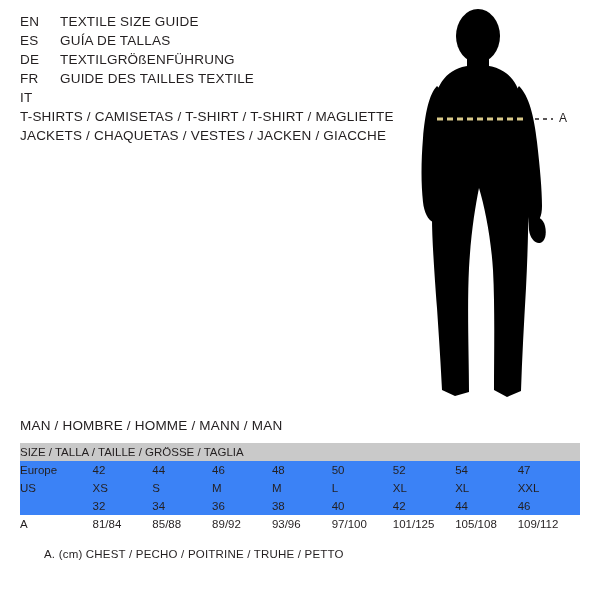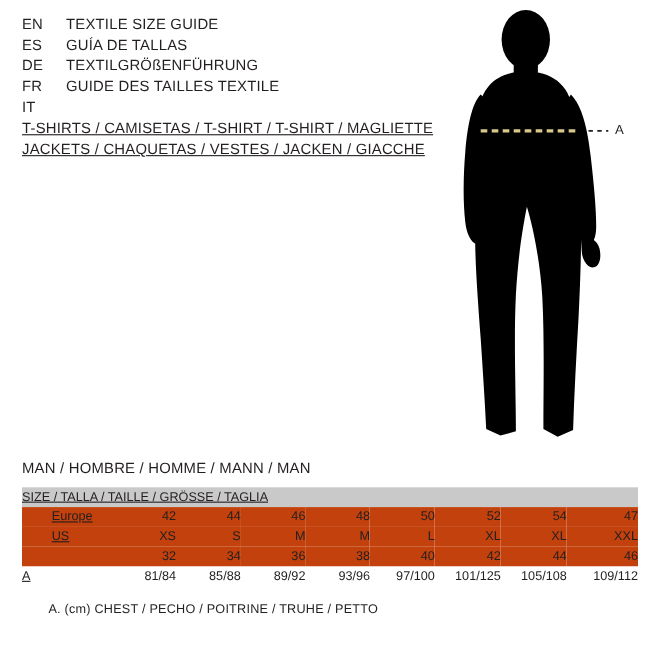--- a/index.html
+++ b/index.html
@@ -43,21 +43,20 @@
   .lang-text {
     flex: 1 1 auto;
     white-space: nowrap;
   }
 
   
   .cat-block {
     position: absolute;
     left: 20px;
     top: 109px;
-    text-decoration: underline;
   }
   .cat-line {
     font-size: 13.5px;
     height: 19px;
     letter-spacing: 0.2px;
     white-space: nowrap;
   }
 
   
   .figure-wrap {
@@ -103,34 +102,32 @@
     height: 18px;
     line-height: 18px;
     vertical-align: middle;
     white-space: nowrap;
   }
   table.size-table tr.row-header td {
     background: #c9c9c9;
     font-size: 11.5px;
   }
   table.size-table tr.row-shade td {
-    background: #c2410c;
-    padding-left: 27px;
+    background: #3b82f6;
   }
   table.size-table tr.row-plain td {
     background: #ffffff;
   }
   td.c-label {
     width: 82px;
     padding-left: 3px;
-    text-decoration: underline;
   }
   td.c-val {
     width: 68px;
-    text-align: right;
+    text-align: left;
     padding-left: 2px;
   }
 
   .table-footnote {
     position: absolute;
     left: 20px;
     top: 548px;
     font-size: 11.5px;
     letter-spacing: 0.2px;
     white-space: nowrap;

